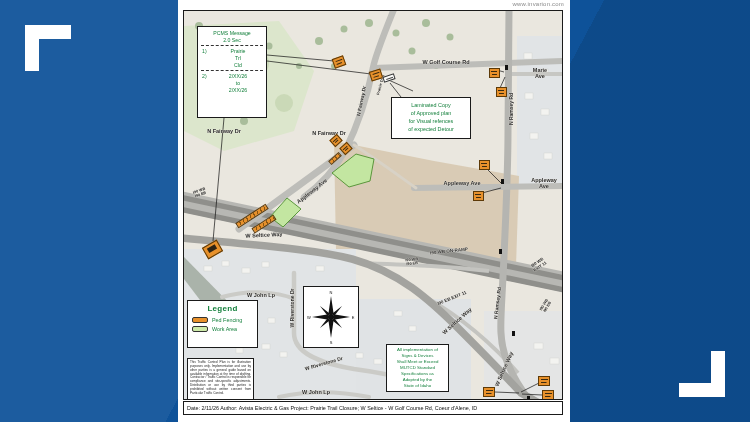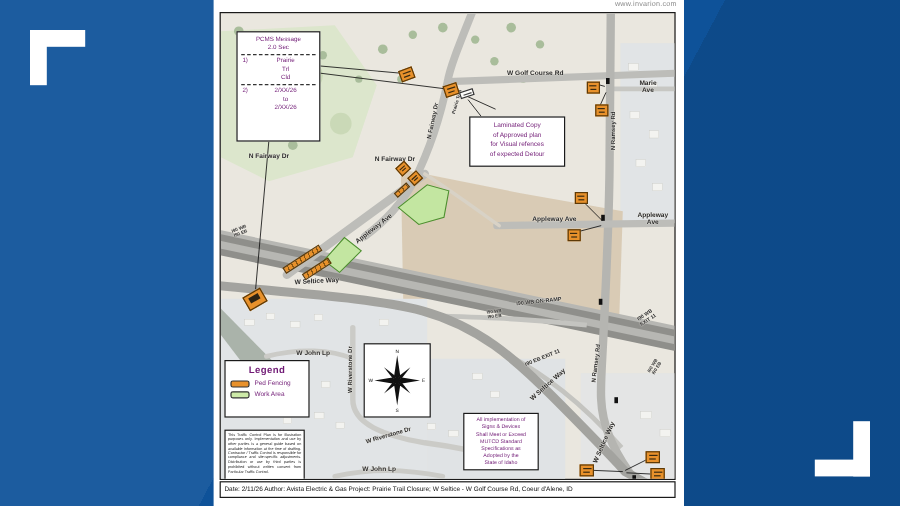--- a/index.html
+++ b/index.html
@@ -24,21 +24,21 @@
 
   .map-frame { position:absolute; left:5px; top:10px; width:380px; height:390px;
     border:1.5px solid #1a1a1a; background:#eae7df; overflow:hidden; }
   .map-frame svg.base { position:absolute; left:0; top:0; }
 
   .footer-bar { position:absolute; left:5px; top:401px; width:380px; height:14px;
     border:1px solid #1a1a1a; background:#fff; display:flex; align-items:center; padding:0 3px; }
   .footer-bar span { font-size:5.4px; color:#111; white-space:nowrap; }
 
   
-  .mbox { position:absolute; background:#fff; border:1px solid #1a1a1a; color:#701a75; }
+  .mbox { position:absolute; background:#fff; border:1px solid #1a1a1a; color:#15803d; }
   .pcms { left:13px; top:15px; width:70px; height:92px; font-size:5.2px; text-align:center; padding-top:3px; }
   .pcms .hd { line-height:1.25; white-space:pre-line; }
   .pcms .sep { border-top:1px dashed #333; margin:2px 3px; }
   .pcms .row { display:flex; text-align:left; padding:0 4px; }
   .pcms .num { width:12px; }
   .pcms .val { flex:1; text-align:center; white-space:pre-line; line-height:1.3; }
   .laminated { left:207px; top:86px; width:80px; height:42px; font-size:5.4px; text-align:center;
     display:flex; align-items:center; justify-content:center; white-space:pre-line; line-height:1.45; }
   .mutcd { left:202px; top:333px; width:63px; height:48px; font-size:4.4px; text-align:center;
     display:flex; align-items:center; justify-content:center; white-space:pre-line; line-height:1.35; }

